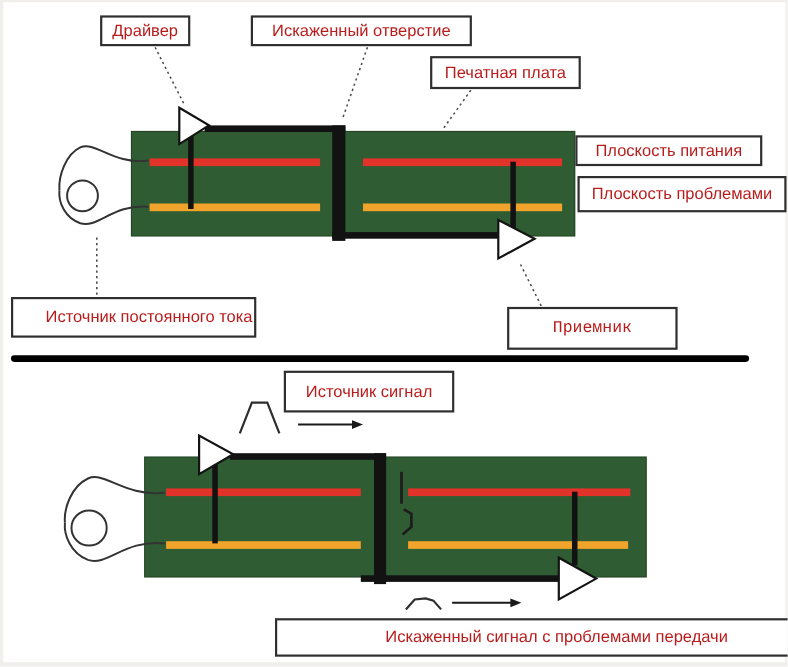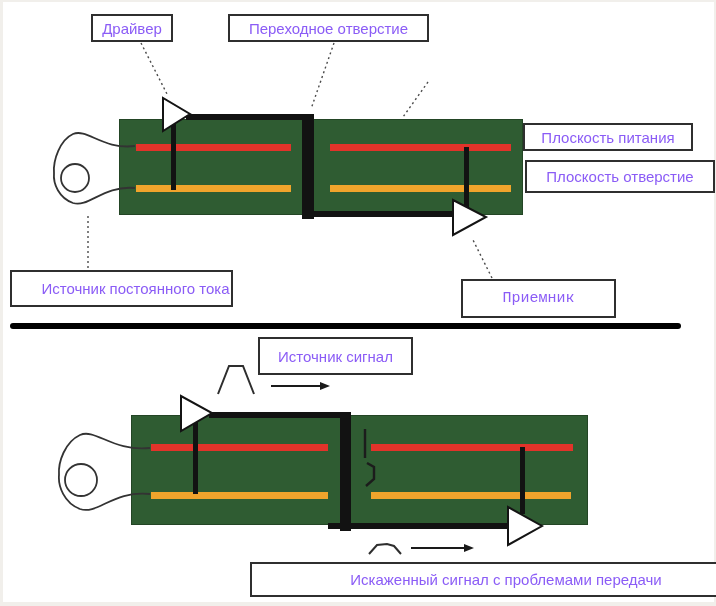--- a/index.html
+++ b/index.html
@@ -7,21 +7,21 @@
   #frame{position:relative; width:716px; height:606px; background:var(--frame); overflow:hidden;}
   #canvas{position:absolute; left:3px; top:2px; right:2px; bottom:4px; background:#ffffff;}
   .abs{position:absolute;}
   .board{background:var(--board-green); border:1px solid rgba(0,0,0,0.25); box-sizing:border-box;}
   .red-trace{background:var(--power-red); height:7px;}
   .orange-trace{background:var(--ground-orange); height:7px;}
   .blk{background:var(--trace-black);}
   .label-box{
     background:#ffffff; border:2px solid var(--box-border); box-sizing:border-box;
     display:flex; align-items:center; justify-content:center;
-    font-size:15px; color:#8b5cf6; white-space:nowrap; z-index:30;
+    font-size:15px; color:#b91c1c; white-space:nowrap; z-index:30;
   }
   svg.overlay{position:absolute; left:0; top:0; z-index:20; pointer-events:none;}
   .divider{background:#000; border-radius:3px;}
 </style>
 </head>
 <body>
 
 <div id="frame">
 <div id="canvas">
 
@@ -36,27 +36,30 @@
   <div class="abs blk" style="left:183px; top:112px; width:128px; height:6px;"></div>
   <div class="abs blk" style="left:299px; top:112px; width:12px; height:105px;"></div>
   <div class="abs blk" style="left:299px; top:209px; width:156px; height:6px;"></div>
   <div class="abs blk" style="left:168px; top:117px; width:5px; height:71px;"></div>
   <div class="abs blk" style="left:461px; top:145px; width:5px; height:62px;"></div>
 
   <div class="abs label-box" style="left:88px; top:12px; width:82px; height:28px;">
     <span>Драйвер</span>
   </div>
   <div class="abs label-box" style="left:225px; top:12px; width:201px; height:28px;">
-    <span>Переходное отверстие</span>
+    <span>Искаженный отверстие</span>
+  </div>
+  <div class="abs label-box" style="left:388px; top:49px; width:137px; height:30px;">
+    <span>Печатная плата</span>
   </div>
   <div class="abs label-box" style="left:520px; top:121px; width:170px; height:28px;">
     <span>Плоскость питания</span>
   </div>
   <div class="abs label-box" style="left:522px; top:158px; width:190px; height:33px;">
-    <span>Плоскость отверстие</span>
+    <span>Плоскость проблемами</span>
   </div>
   <div class="abs label-box" style="left:7px; top:268px; width:223px; height:37px;padding-left:28px;">
     <span>Источник постоянного тока</span>
   </div>
   <div class="abs label-box" style="left:458px; top:277px; width:155px; height:39px;font-family:Liberation Mono, monospace;">
     <span>Приемник</span>
   </div>
 
   <div class="abs divider" style="left:7px; top:321px; width:671px; height:6px;"></div>
 

